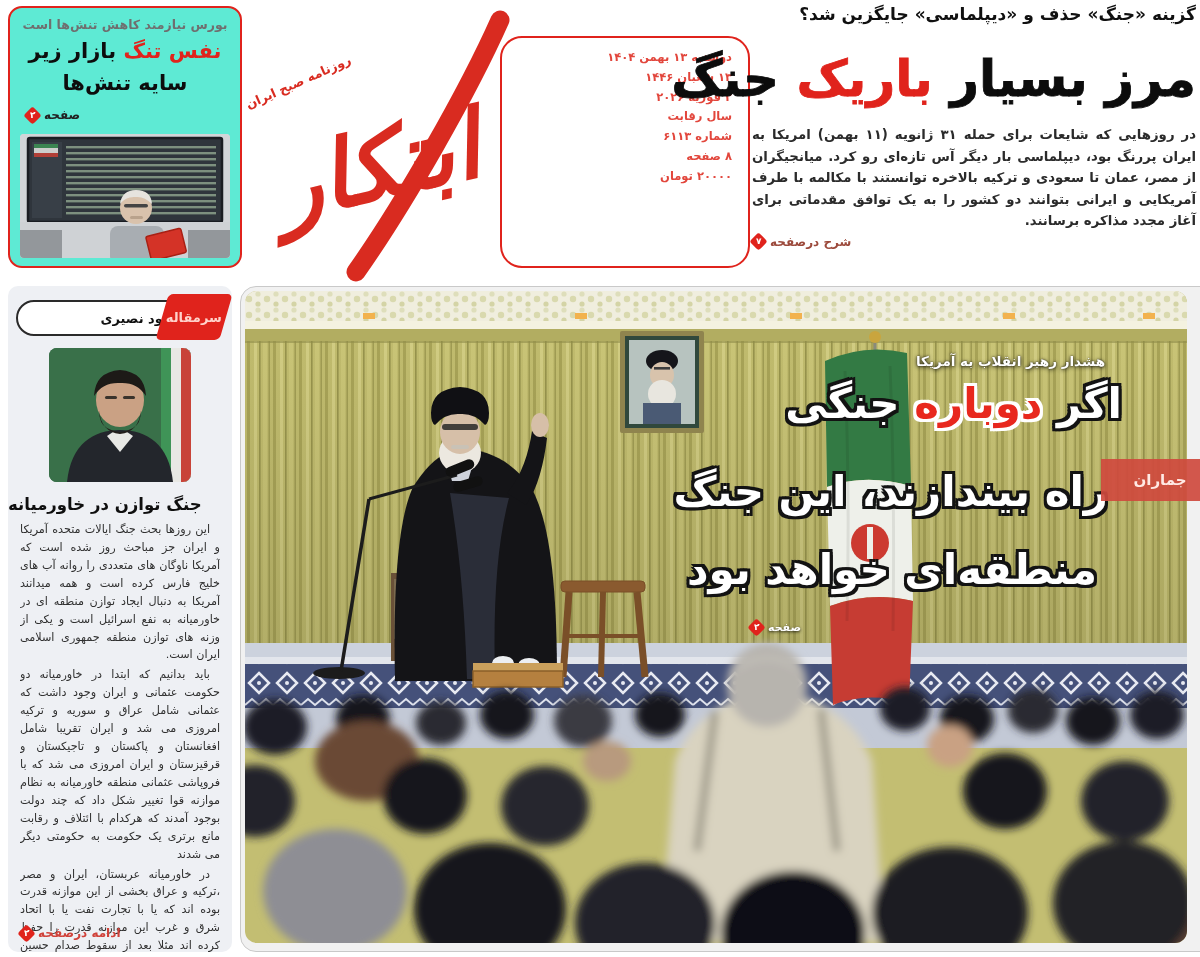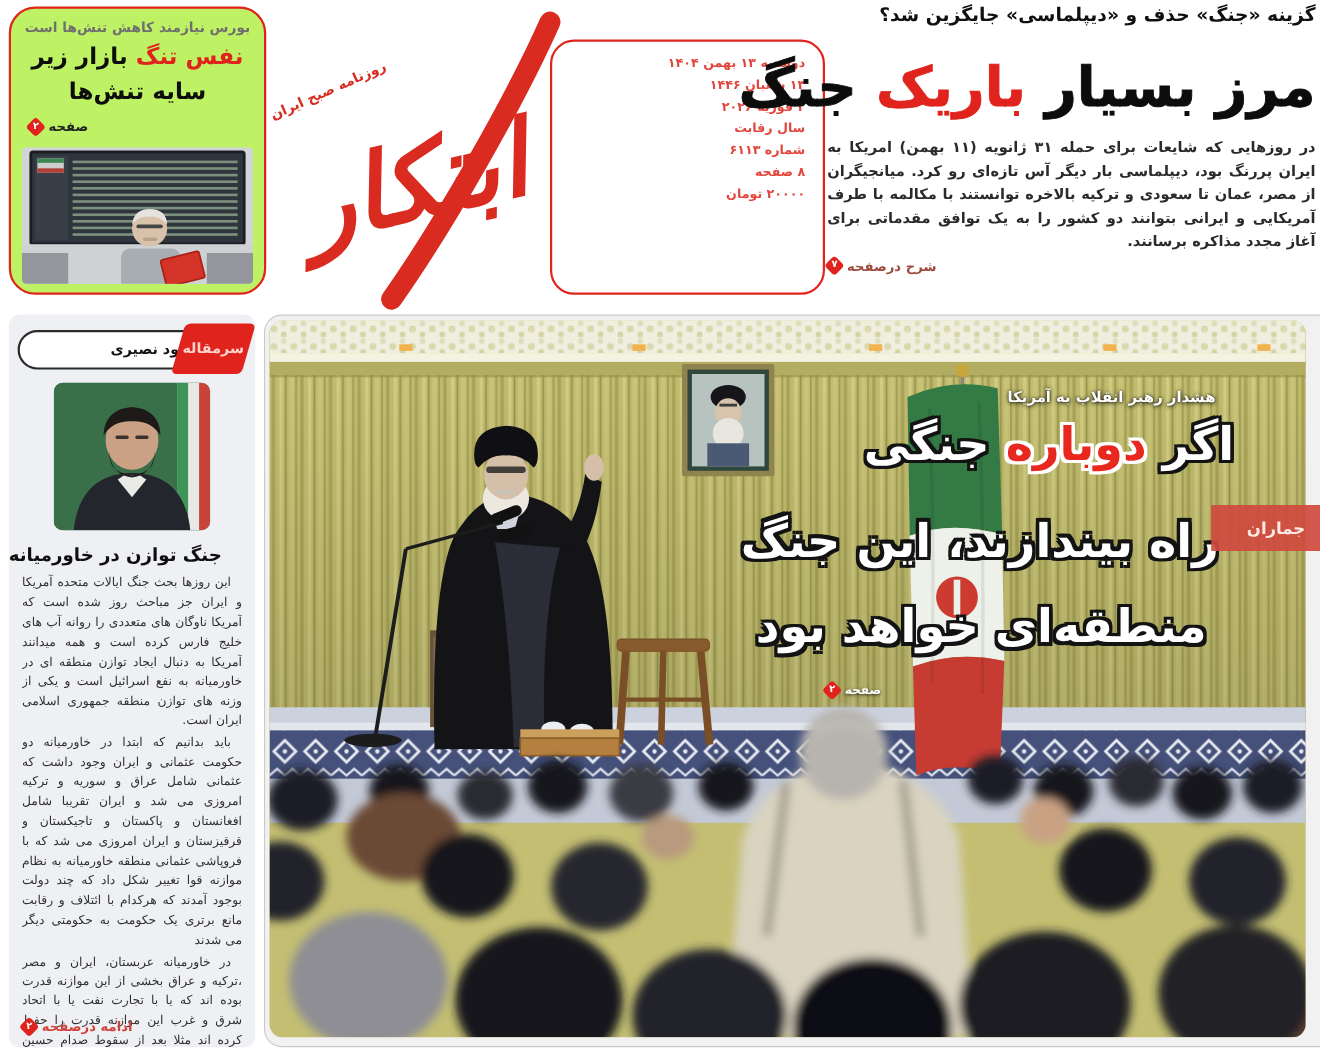--- a/index.html
+++ b/index.html
@@ -1,21 +1,21 @@
 <!DOCTYPE html>
 <html lang="fa"><head>
 <meta charset="utf-8">
 <style>
   html,body{margin:0;padding:0;background:#fff;overflow:hidden;}
   body{width:1200px;height:957px;font-family:"DejaVu Sans",sans-serif;}
   .page{position:relative;width:1200px;height:957px;background:#fff;overflow:hidden;}
   .abs{position:absolute;}
 
   
-  .bourse-box{left:8px;top:6px;width:230px;height:258px;border:2.5px solid #e0231c;border-radius:24px;background:#bef264;}
+  .bourse-box{left:8px;top:6px;width:230px;height:258px;border:2.5px solid #e0231c;border-radius:14px;background:#5eead4;}
   .bourse-kicker{margin-top:9px;text-align:center;font-size:12.5px;font-weight:bold;color:#6f6f6f;direction:rtl;}
   .bourse-headline{margin:4px 12px 0;text-align:center;font-size:21px;font-weight:bold;color:#0d0d0d;line-height:1.5;direction:rtl;}
   .red-txt{color:#e0231c;}
   .pgrow{display:flex;align-items:center;gap:5px;direction:rtl;}
   .bourse-pgrow{left:16px;top:100px;}
   .pglabel{font-size:12px;font-weight:bold;color:#222;}
   .dia{width:13px;height:13px;background:#e0231c;transform:rotate(45deg);border-radius:3px;display:inline-flex;align-items:center;justify-content:center;flex:0 0 auto;}
   .dia>span{transform:rotate(-45deg);color:#fff;font-size:9px;font-weight:bold;line-height:1;}
   .bourse-photo{left:10px;right:10px;top:126px;bottom:8px;border-radius:4px;overflow:hidden;background:#d6d9dc;}
 

